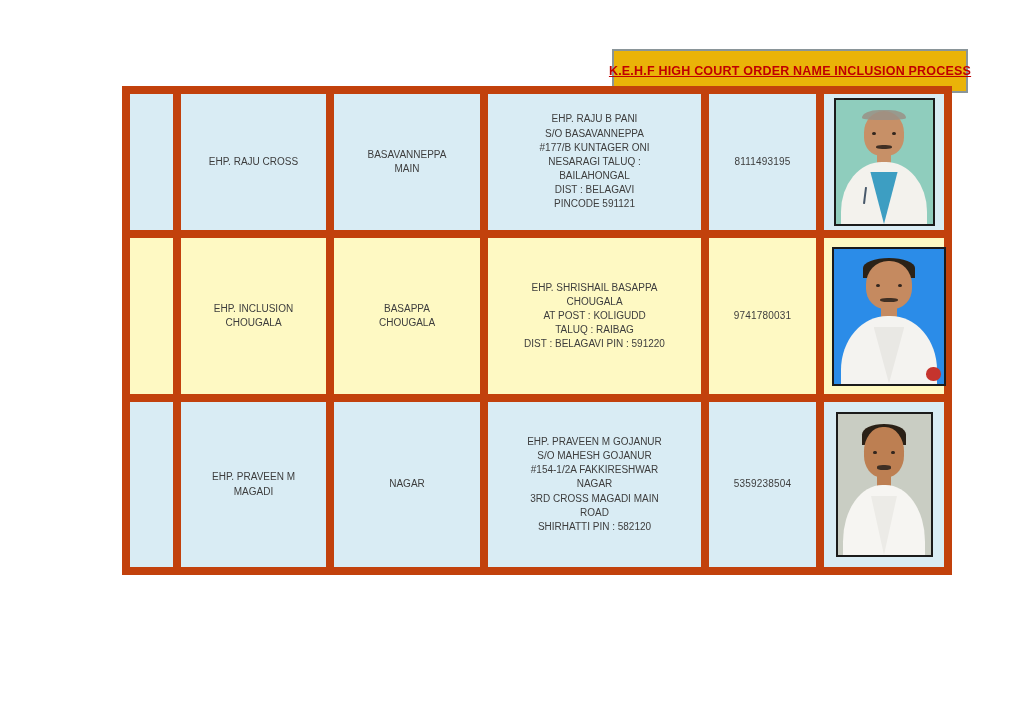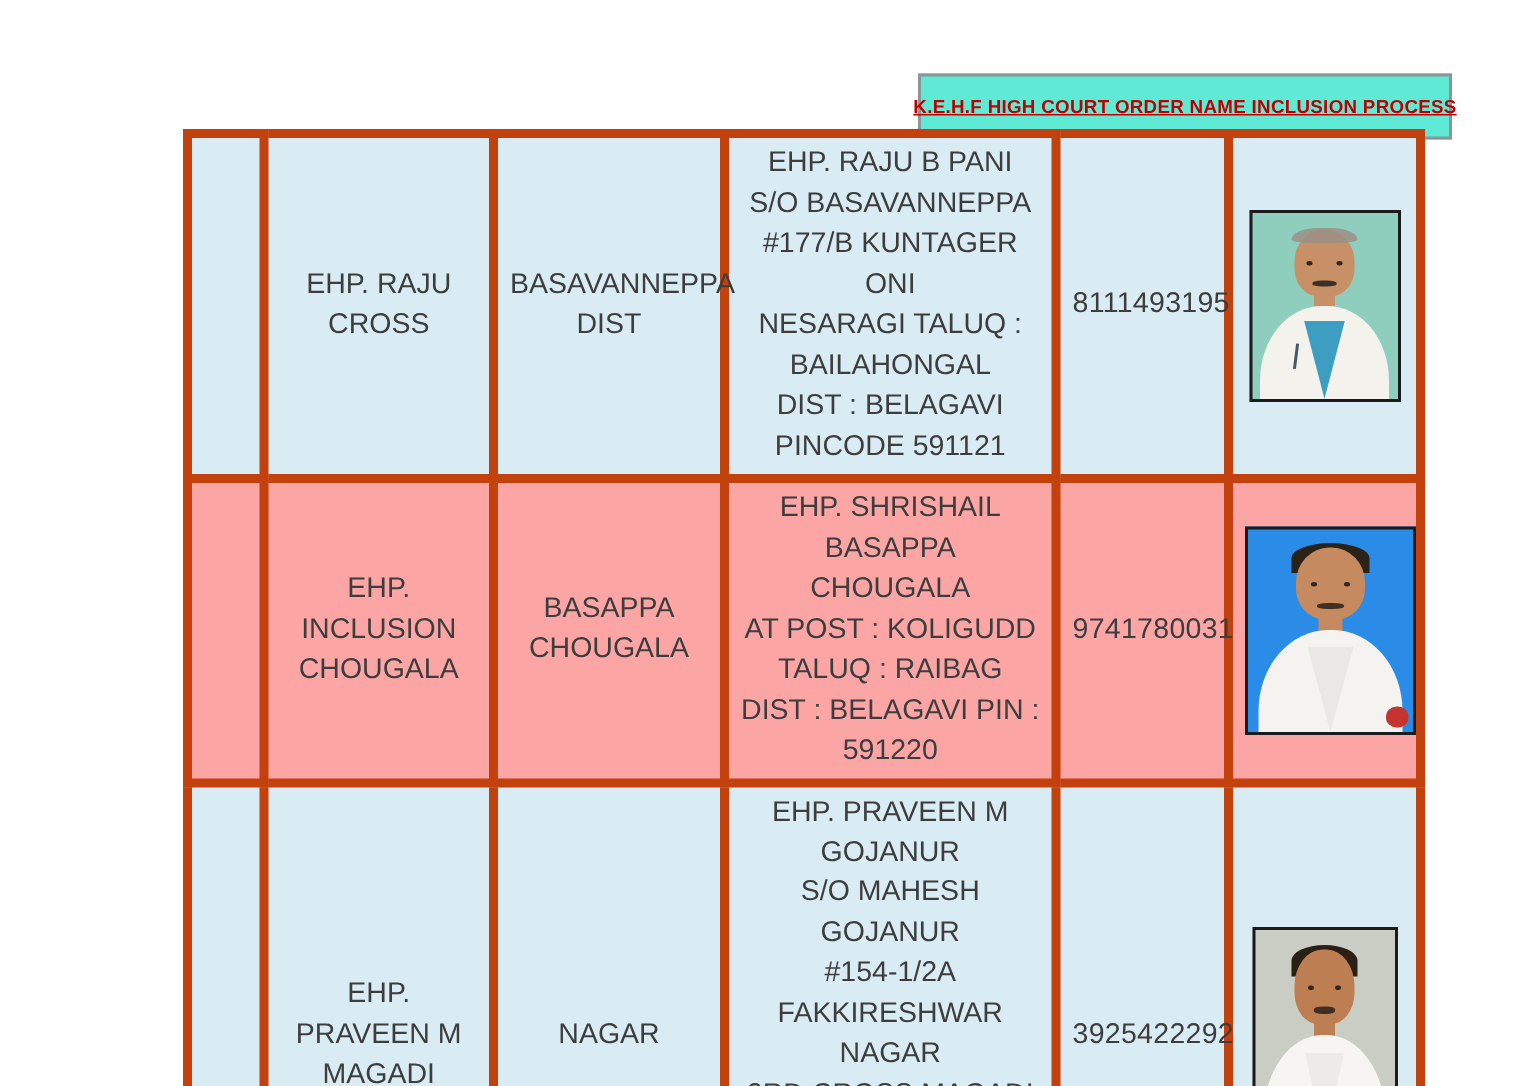--- a/index.html
+++ b/index.html
@@ -6,43 +6,43 @@
   body{
     width:1024px;height:724px;position:relative;overflow:hidden;
     background:#ffffff;
     font-family:"Liberation Sans","DejaVu Sans",sans-serif;
     color:#3d3d3d;
   }
 
   
   .header-badge{
     position:absolute;left:612px;top:49px;width:356px;height:44px;
-    border:2px solid #8a9599;border-radius:0;background:#5eead4;
+    border:2px solid #8a9599;border-radius:0;background:#eab308;
     display:flex;align-items:center;justify-content:center;
     box-sizing:border-box;
   }
   .header-badge span{
     color:#c00000;font-weight:bold;font-size:12.5px;letter-spacing:.2px;
     text-decoration:underline;white-space:nowrap;
   }
 
   
   table.records{
     position:absolute;left:122px;top:86px;width:822px;
     border-collapse:collapse;table-layout:fixed;
     border:3px solid #4da7c9;
   }
   table.records td{
-    border:6px solid #c2410c;
+    border:8px solid #c2410c;
     background:#d9ecf4;
     text-align:center;vertical-align:middle;
     padding:4px 8px;box-sizing:border-box;
-    font-size:19px;line-height:1.42;
+    font-size:10px;line-height:1.42;
   }
-  tr.alt td{background:#fca5a5;}
+  tr.alt td{background:#fef9c3;}
   td.c-name,td.c-father,td.c-addr{white-space:pre-line;}
   td.c-phone{font-size:15px;letter-spacing:.2px;}
   .h-r1{height:144px}.h-r2{height:164px}.h-r3{height:173px}
 
   
   .photo{
     position:relative;display:inline-block;vertical-align:middle;
     border:2px solid #1b1b1b;background:var(--bg,#9ccfc0);
     overflow:hidden;box-sizing:border-box;
   }
@@ -82,21 +82,21 @@
     <col style="width:221px">
       <col style="width:115px">
       <col style="width:128px">
   </colgroup>
   <tbody>
 
     <tr class="h-r1">
       <td class="c-sl"></td>
       <td class="c-name">EHP. RAJU CROSS</td>
       <td class="c-father">BASAVANNEPPA
-DIST</td>
+MAIN</td>
       <td class="c-addr">EHP. RAJU B PANI
 S/O BASAVANNEPPA
 #177/B KUNTAGER ONI
 NESARAGI TALUQ :
 BAILAHONGAL
 DIST : BELAGAVI
 PINCODE 591121</td>
       <td class="c-phone">8111493195</td>
       <td class="c-photo">
         <div class="photo ph1 bald" aria-label="balding man with mustache in white coat over teal shirt, green background, pen in pocket" style="--bg: #8fcdbd; --coat: #f3f2ed; --shirt: #3d9ec2; --skin: #c79067; --hair: #9a9186;">
@@ -145,21 +145,21 @@
       <td class="c-name">EHP. PRAVEEN M
 MAGADI</td>
       <td class="c-father">NAGAR</td>
       <td class="c-addr">EHP. PRAVEEN M GOJANUR
 S/O MAHESH GOJANUR
 #154-1/2A FAKKIRESHWAR
 NAGAR
 3RD CROSS MAGADI MAIN
 ROAD
 SHIRHATTI PIN : 582120</td>
-      <td class="c-phone">3925422292</td>
+      <td class="c-phone">5359238504</td>
       <td class="c-photo">
         <div class="photo ph3" aria-label="man with black hair and mustache in white shirt, light grey background" style="--bg: #c9cdc3; --coat: #f6f5f2; --shirt: #ecebe7; --skin: #bd7f52; --hair: #2a2016;">
           <div class="p-hair"></div>
           <div class="p-head"></div>
           <div class="p-eye l"></div>
           <div class="p-eye r"></div>
           <div class="p-mustache"></div>
           <div class="p-neck"></div>
           <div class="p-body"></div>
           <div class="p-inner"></div>

